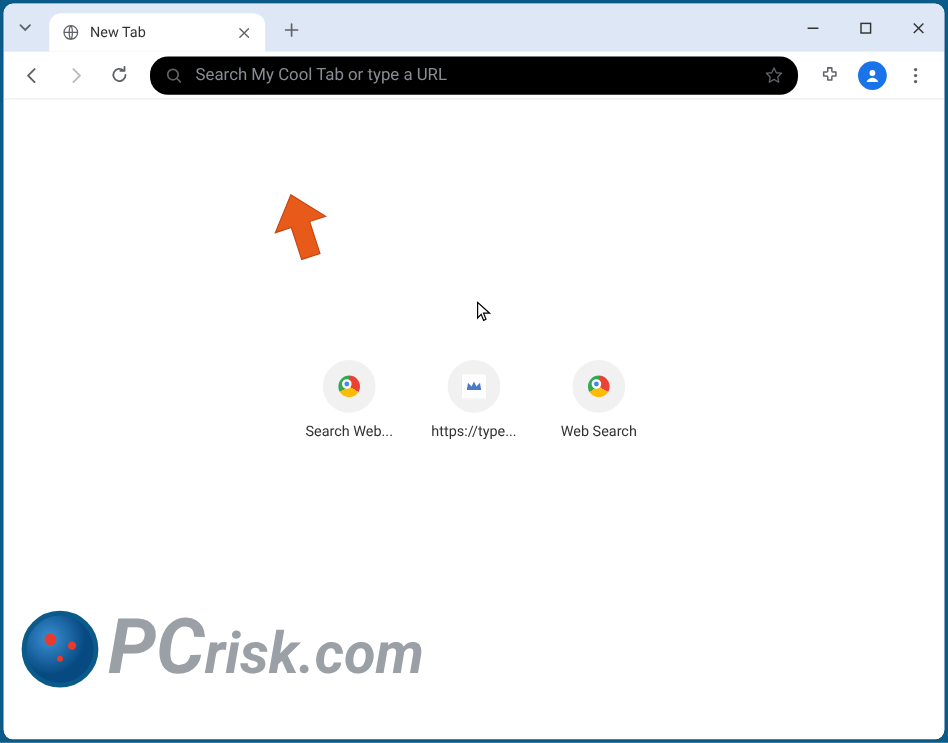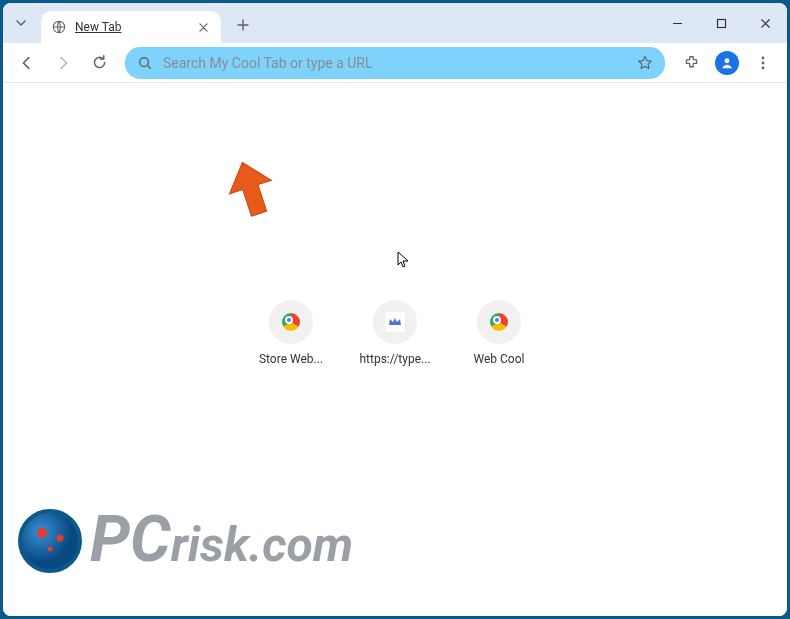--- a/index.html
+++ b/index.html
@@ -64,21 +64,20 @@
   margin-right: 8px;
   display: flex;
   align-items: center;
   justify-content: center;
 }
 
 .tab-title {
   font-size: 12px;
   color: #333;
   flex: 1;
-  text-decoration: underline;
 }
 
 .tab-close {
   width: 16px;
   height: 16px;
   display: flex;
   align-items: center;
   justify-content: center;
   cursor: pointer;
   border-radius: 50%;
@@ -128,21 +127,21 @@
   display: flex;
   align-items: center;
   justify-content: center;
   border-radius: 50%;
   cursor: pointer;
 }
 
 .omnibox {
   flex: 1;
   height: 30px;
-  background: #7dd3fc;
+  background: #000000;
   border-radius: 15px;
   display: flex;
   align-items: center;
   padding: 16px 12px;
   margin: 0 6px;
   position: relative;
 }
 
 .omnibox-search-icon {
   width: 16px;
@@ -398,40 +397,40 @@
   <div class="content">
 
     <div class="shortcuts">
       <div class="shortcut">
         <div class="shortcut-tile">
           <span class="chrome-ico">
               <span class="ring"></span>
               <span class="center"></span>
             </span>
         </div>
-        <div class="shortcut-label">Store Web...</div>
+        <div class="shortcut-label">Search Web...</div>
       </div>
       <div class="shortcut">
         <div class="shortcut-tile">
           <span class="search-ico-tile">
             <svg class="crown" viewBox="0 0 14 10">
                 <path d="M1 8l1-6 3 3 2-4 2 4 3-3 1 6z" fill="#4a7ac8"></path>
               </svg>
           </span>
         </div>
         <div class="shortcut-label">https://type...</div>
       </div>
       <div class="shortcut">
         <div class="shortcut-tile">
           <span class="chrome-ico">
               <span class="ring"></span>
               <span class="center"></span>
             </span>
         </div>
-        <div class="shortcut-label">Web Cool</div>
+        <div class="shortcut-label">Web Search</div>
       </div>
     </div>
 
     <div class="arrow-annot">
       <svg width="52" height="60" viewBox="0 0 52 60">
         <path d="M26 2 L48 28 L34 28 L34 56 L18 56 L18 28 L4 28 Z" fill="#e85a1a" stroke="#c44810" stroke-width="1" transform="rotate(-18 26 30)"></path>
       </svg>
     </div>
 
     <div class="cursor-annot">

